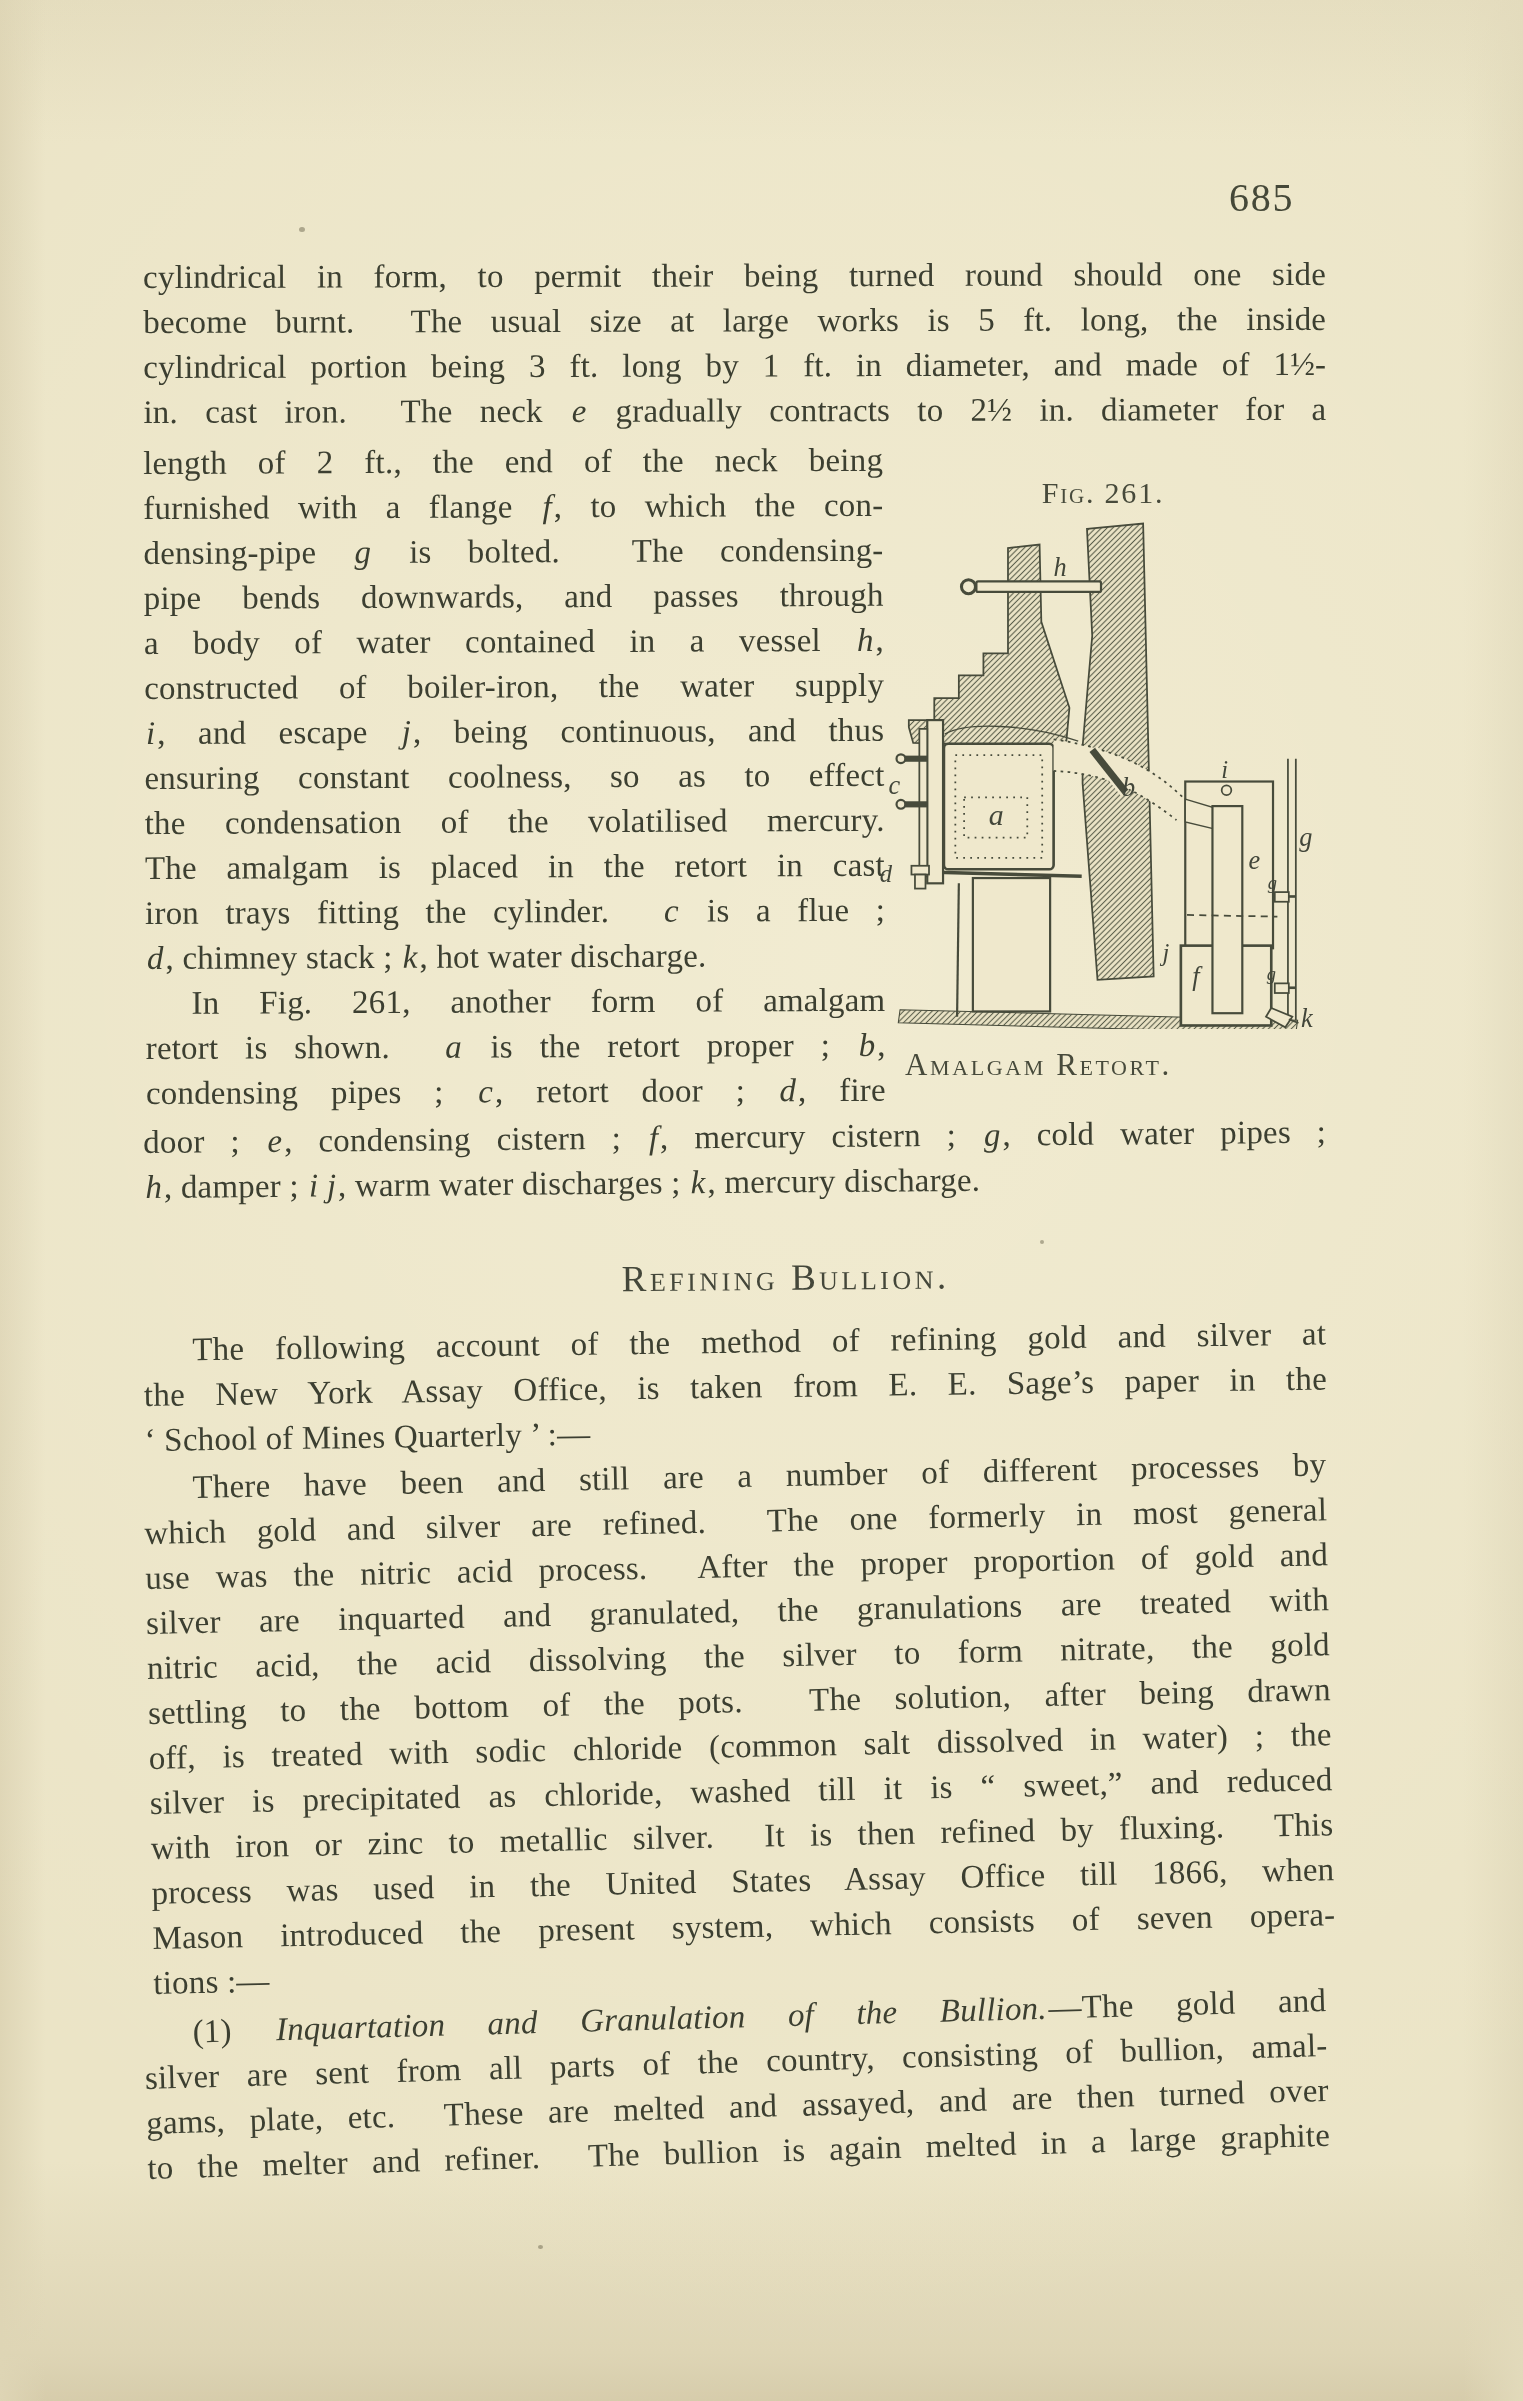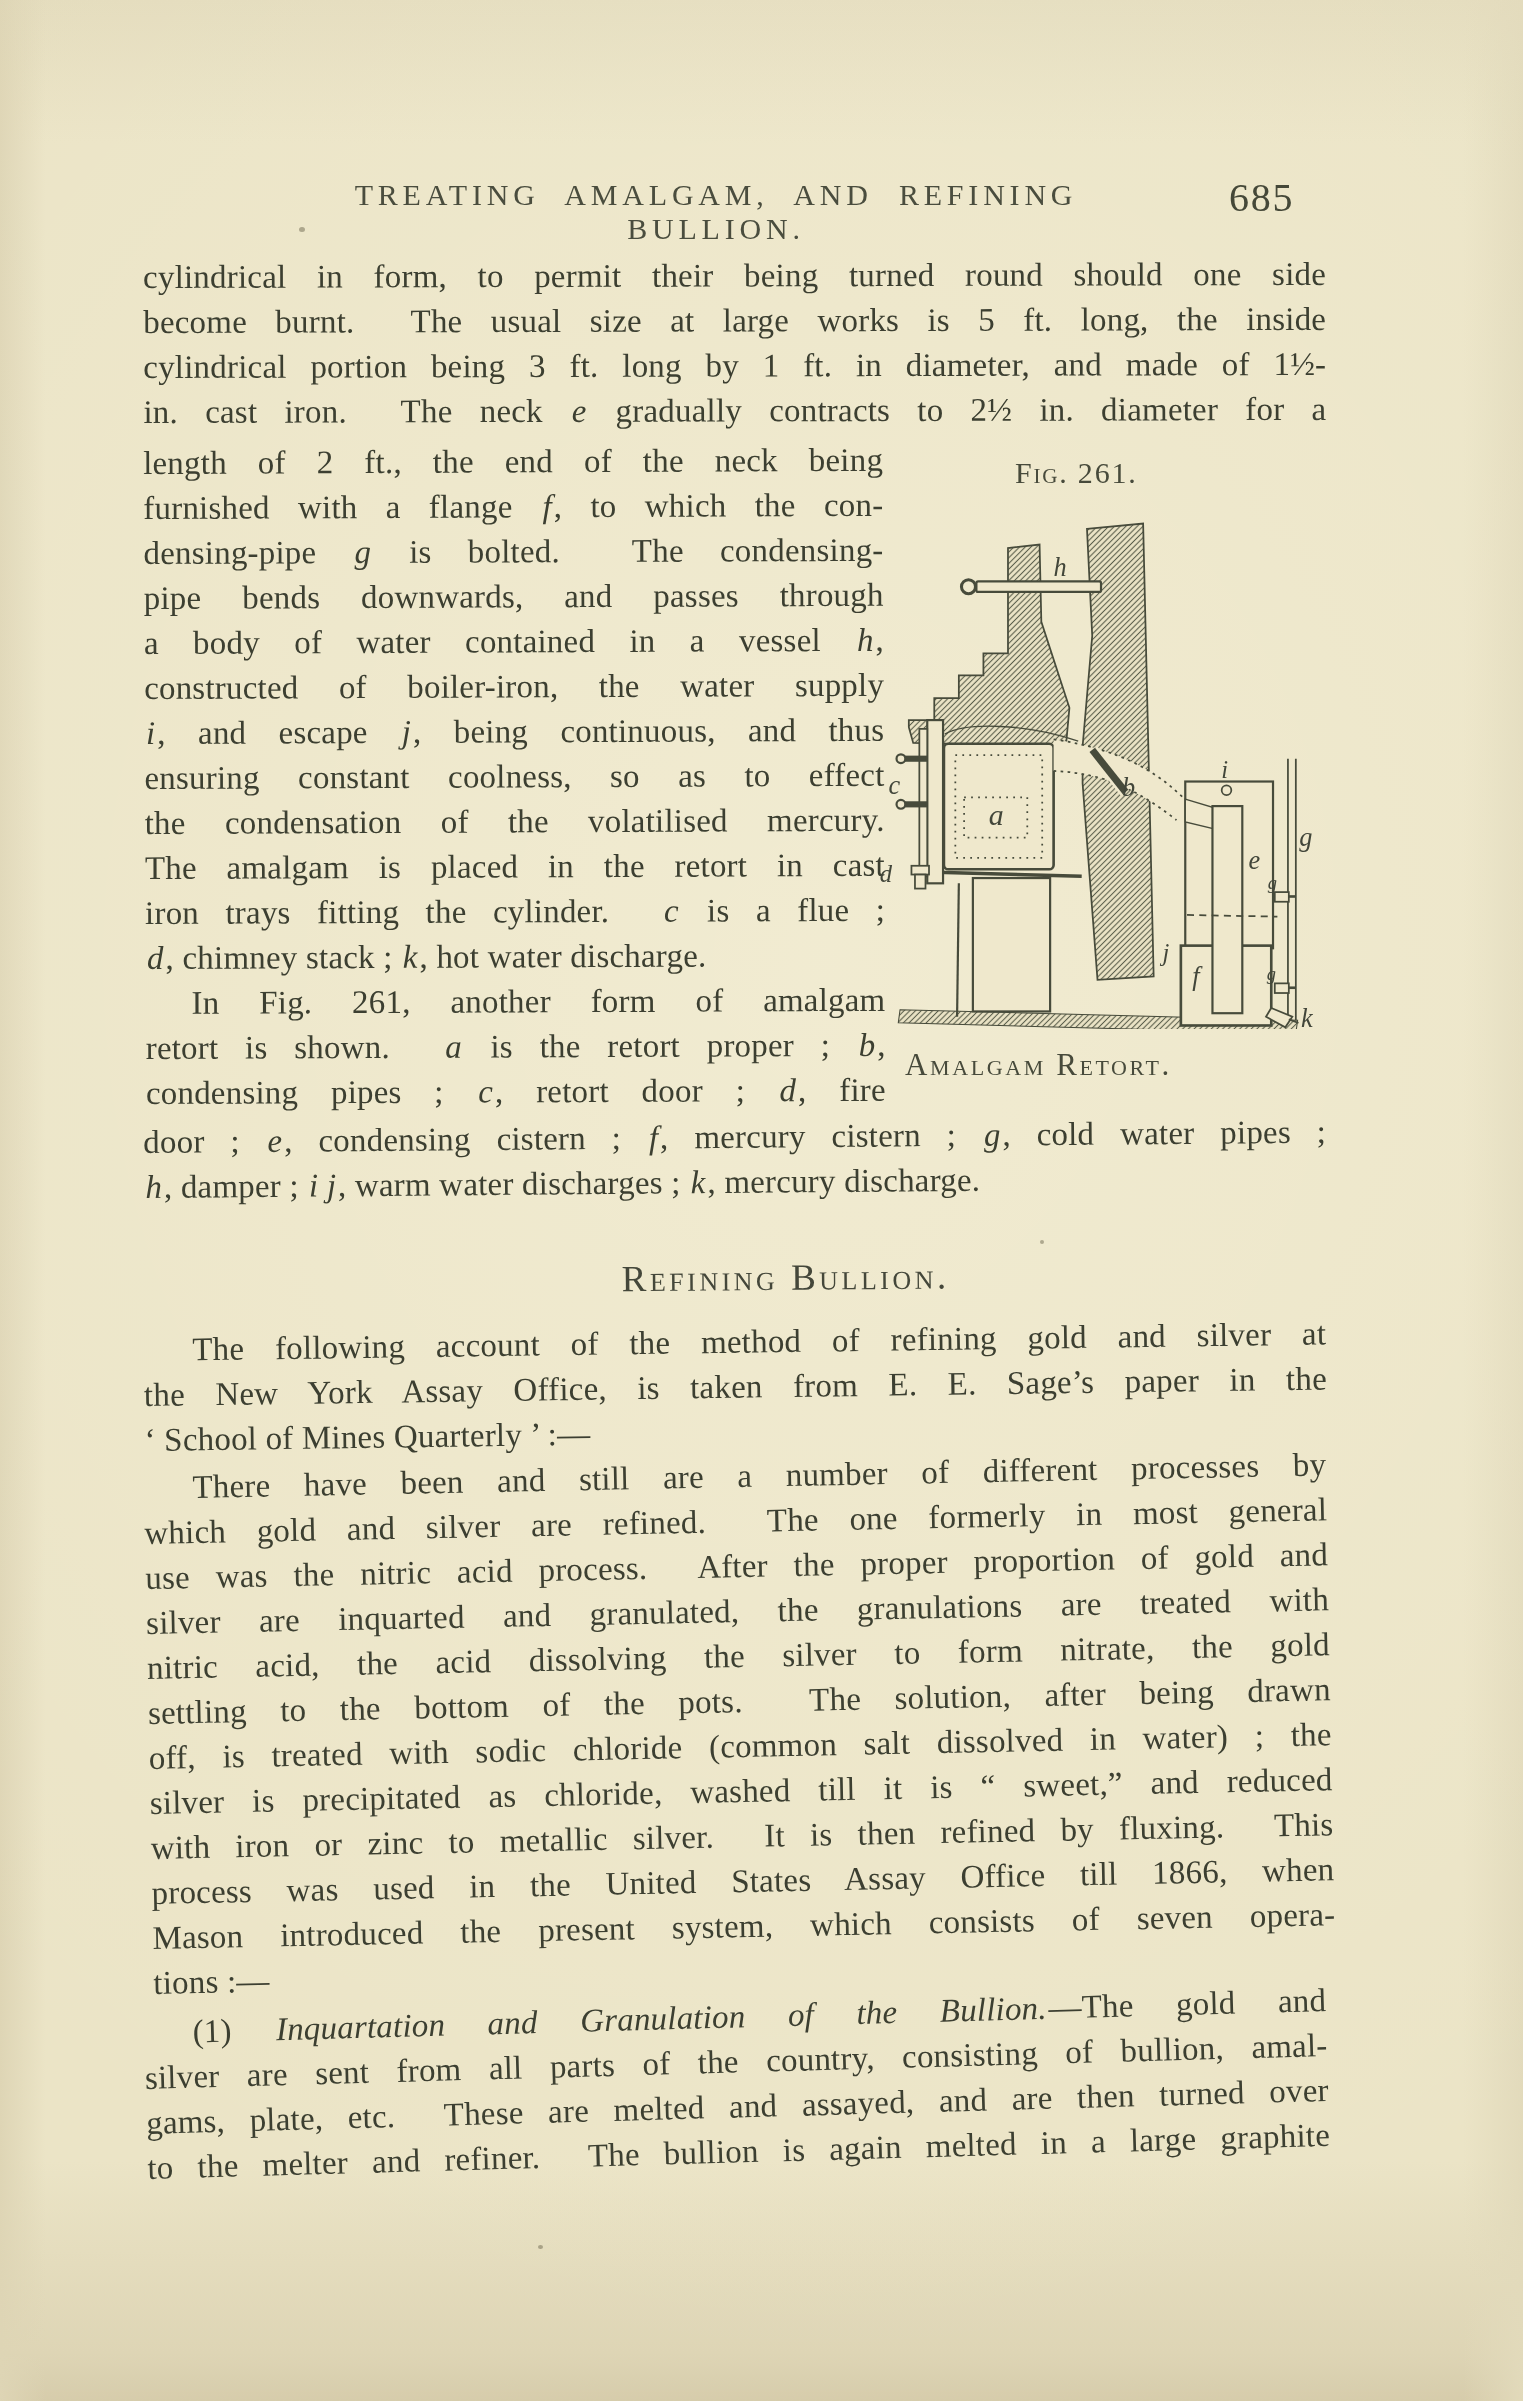--- a/index.html
+++ b/index.html
@@ -27,21 +27,21 @@
   .wrapcol .line:nth-child(13){text-indent:46px;}
   .running-head{
     top:178px;left:290px;width:852px;text-align:center;
     font-size:30px;letter-spacing:4.8px;word-spacing:14px;color:#4a4d3e;
   }
   .page-number{top:174px;left:1229px;font-size:40px;color:#454838;letter-spacing:1.8px;}
   .intro{top:255px;left:143px;width:1183px;transform:rotate(-0.15deg);}
   .wrapcol{top:441px;left:143px;width:740px;transform:rotate(-0.25deg);}
   .wide{top:1120px;left:143px;width:1183px;transform:rotate(-0.5deg);}
   .fig-label{
-    top:456px;left:1015px;width:176px;
+    top:476px;left:1015px;width:176px;text-align:center;
     font-variant:small-caps;font-size:30px;letter-spacing:1.8px;color:#474a3b;
   }
   .fig-caption{
     top:1047px;left:905px;width:351px;
     font-variant:small-caps;font-size:31px;letter-spacing:2.6px;color:#474a3b;
   }
   .section-heading{
     top:1261px;left:143px;width:1183px;text-align:center;transform:translateX(51px) rotate(-0.5deg);
     font-variant:small-caps;font-size:37px;letter-spacing:3.5px;color:#44473a;
   }
@@ -54,21 +54,20 @@
 </style>
 </head>
 <body>
 
 <div class="page">
 
   <div class="speck" style="top:227px;left:299px;width:6.1px;height:5.3px;"></div>
   <div class="speck" style="top:1240px;left:1040px;width:4.4px;height:4.4px;"></div>
   <div class="speck" style="top:2245px;left:538px;width:5.3px;height:4.4px;"></div>
 
-  <div class="block running-head">TREATING AMALGAM, AND REFINING BULLION.</div>
   <div class="block page-number">685</div>
 
   <div class="block intro">
       <div class="line">cylindrical in form, to permit their being turned round should one side</div>
       <div class="line">become burnt.&nbsp; The usual size at large works is 5 ft. long, the inside</div>
       <div class="line">cylindrical portion being 3 ft. long by 1 ft. in diameter, and made of 1½-</div>
       <div class="line">in. cast iron.&nbsp; The neck <i>e</i> gradually contracts to 2½ in. diameter for a</div>
     </div>
 
   <div class="block wrapcol">

